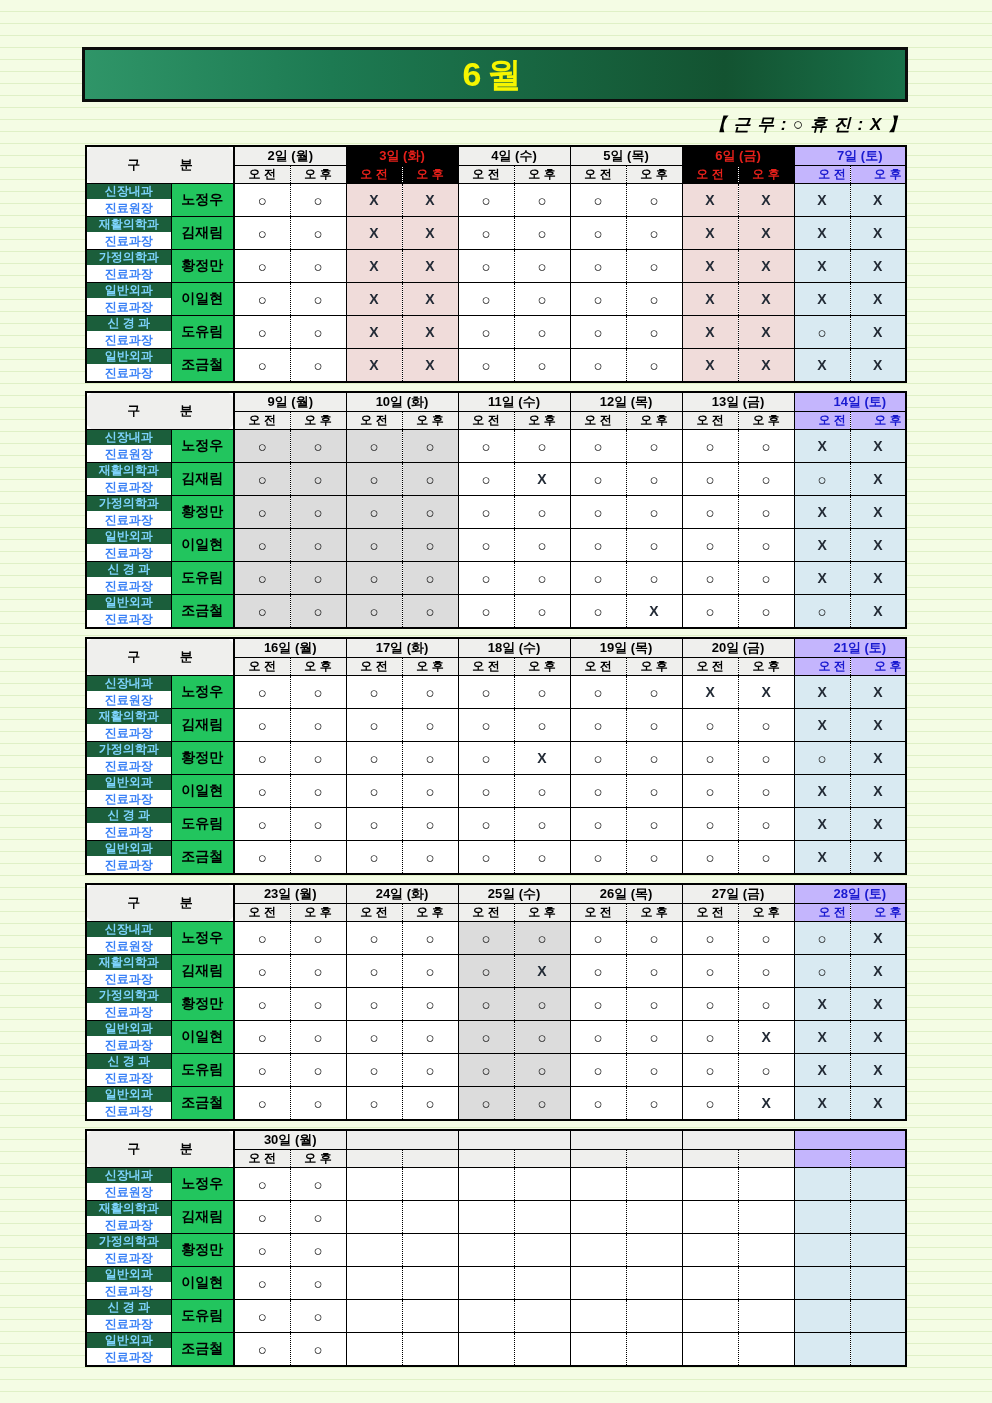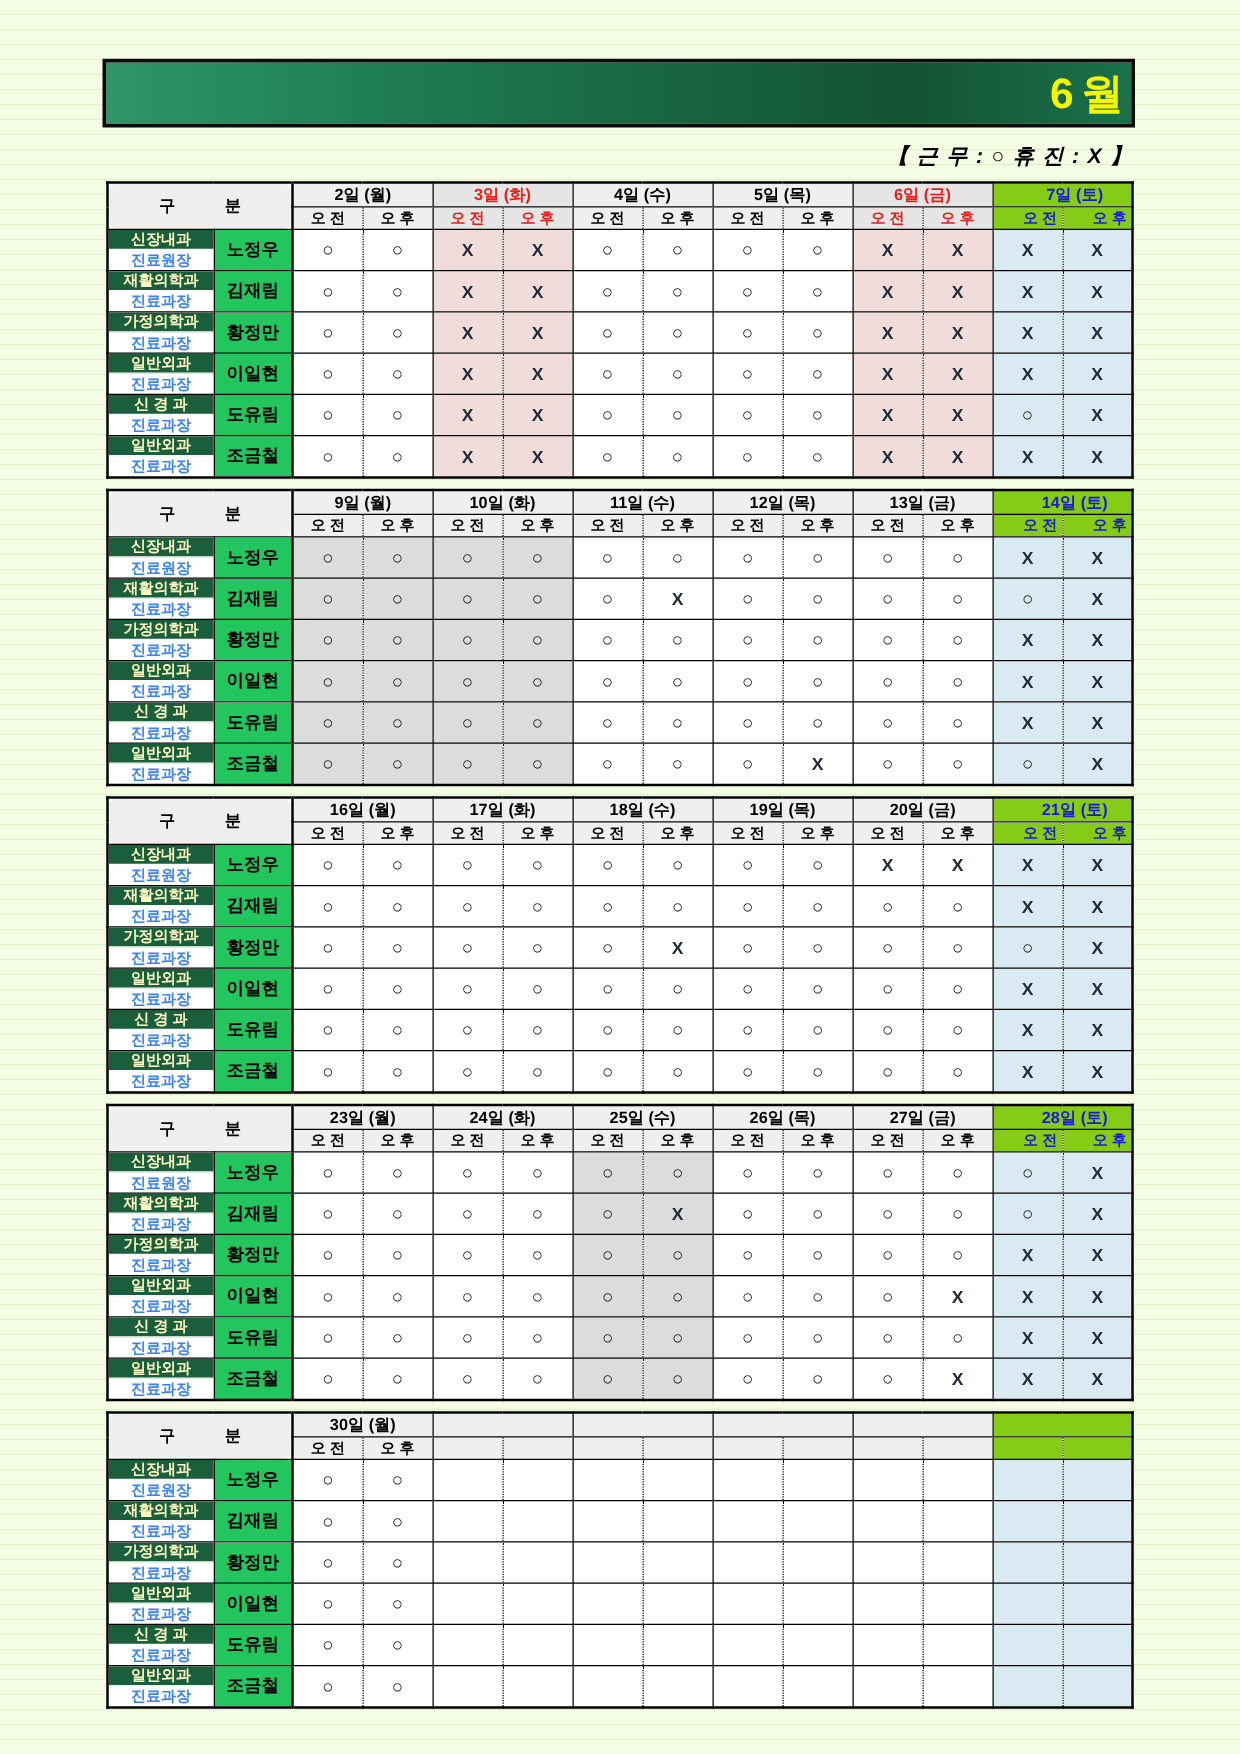--- a/index.html
+++ b/index.html
@@ -7,21 +7,21 @@
   body {
     font-family: "Liberation Sans", "DejaVu Sans", sans-serif;
     background: repeating-linear-gradient(180deg, #f4fce4 0px, #f4fce4 11px, #dff0c6 11px, #dff0c6 12px);
     position: relative;
     overflow: hidden;
   }
   .banner {
     position: absolute; left: 82px; top: 47px; width: 826px; height: 55px;
     border: 3px solid #0c0c0c;
     background: linear-gradient(90deg, #2f9568 0%, #1d7a52 30%, #135331 78%, #19714a 100%);
-    display: flex; align-items: center; justify-content: flex-end;
+    display: flex; align-items: center; justify-content: center;
   }
   .banner .m { color: #f6f500; font-size: 34px; font-weight: bold; letter-spacing: 6px; }
   .banner .t { color: #ffffff; font-size: 34px; font-weight: bold; letter-spacing: 16px; margin-left: 24px; }
   .legend {
     position: absolute; top: 113px; right: 86px;
     font-size: 17px; font-weight: bold; color: #000; letter-spacing: 1px; font-style: italic;
   }
   .tables { position: absolute; left: 85px; top: 145px; width: 820px; }
   table.week {
     border-collapse: collapse; table-layout: fixed;
@@ -35,34 +35,34 @@
   th.corner {
     background: #efefed; font-size: 15px; font-weight: bold; word-spacing: 36px;
     border-right: 2px solid #000;
     border-radius: 10px;
   }
   thead tr.r1 th { height: 18px; font-size: 13px; font-weight: bold; }
   thead tr.r2 th { height: 17px; font-size: 12px; font-weight: bold; }
   th.day { border-bottom: 1px dotted #000; }
   
   .h-normal, .h-gray, .h-empty { background: #efefed; color: #000; }
-  .h-holiday { background: #e5e5e5; color: #e5201a; margin-left: 24px; }
-  .h-sat, .h-empty-sat { background: #84cc16; color: #1a1ad0; padding-left: 20px; }
+  .h-holiday { background: #000000; color: #e5201a; margin-left: 24px; }
+  .h-sat, .h-empty-sat { background: #c4b5fd; color: #1a1ad0; padding-left: 20px; }
   
   td.b-normal, td.b-empty { background: #ffffff; }
   td.b-holiday { background: #f0dcda; }
   td.b-sat, td.b-empty-sat { background: #d9eaf2; }
   td.b-gray { background: #dcdcdc; }
   
   .half-l { border-right: 1px dotted #000; }
   .half-r { border-left: 1px dotted #000; }
   tbody tr { height: 33px; }
   td.deptcell { padding: 0; }
   td.deptcell .dept {
-    height: 16px; background: #1b5e3b; color: #fef9c3;
+    height: 16px; background: #1b5e3b; color: #7dd3fc;
     font-size: 12px; font-weight: bold;
     display: flex; align-items: center; justify-content: center;
     border-bottom: 1px solid #ffffff;
   }
   td.deptcell .dtitle {
     height: 16px; background: #ffffff; color: #3b82f6;
     font-size: 12px; font-weight: bold;
     display: flex; align-items: center; justify-content: center;
   }
   td.name {

